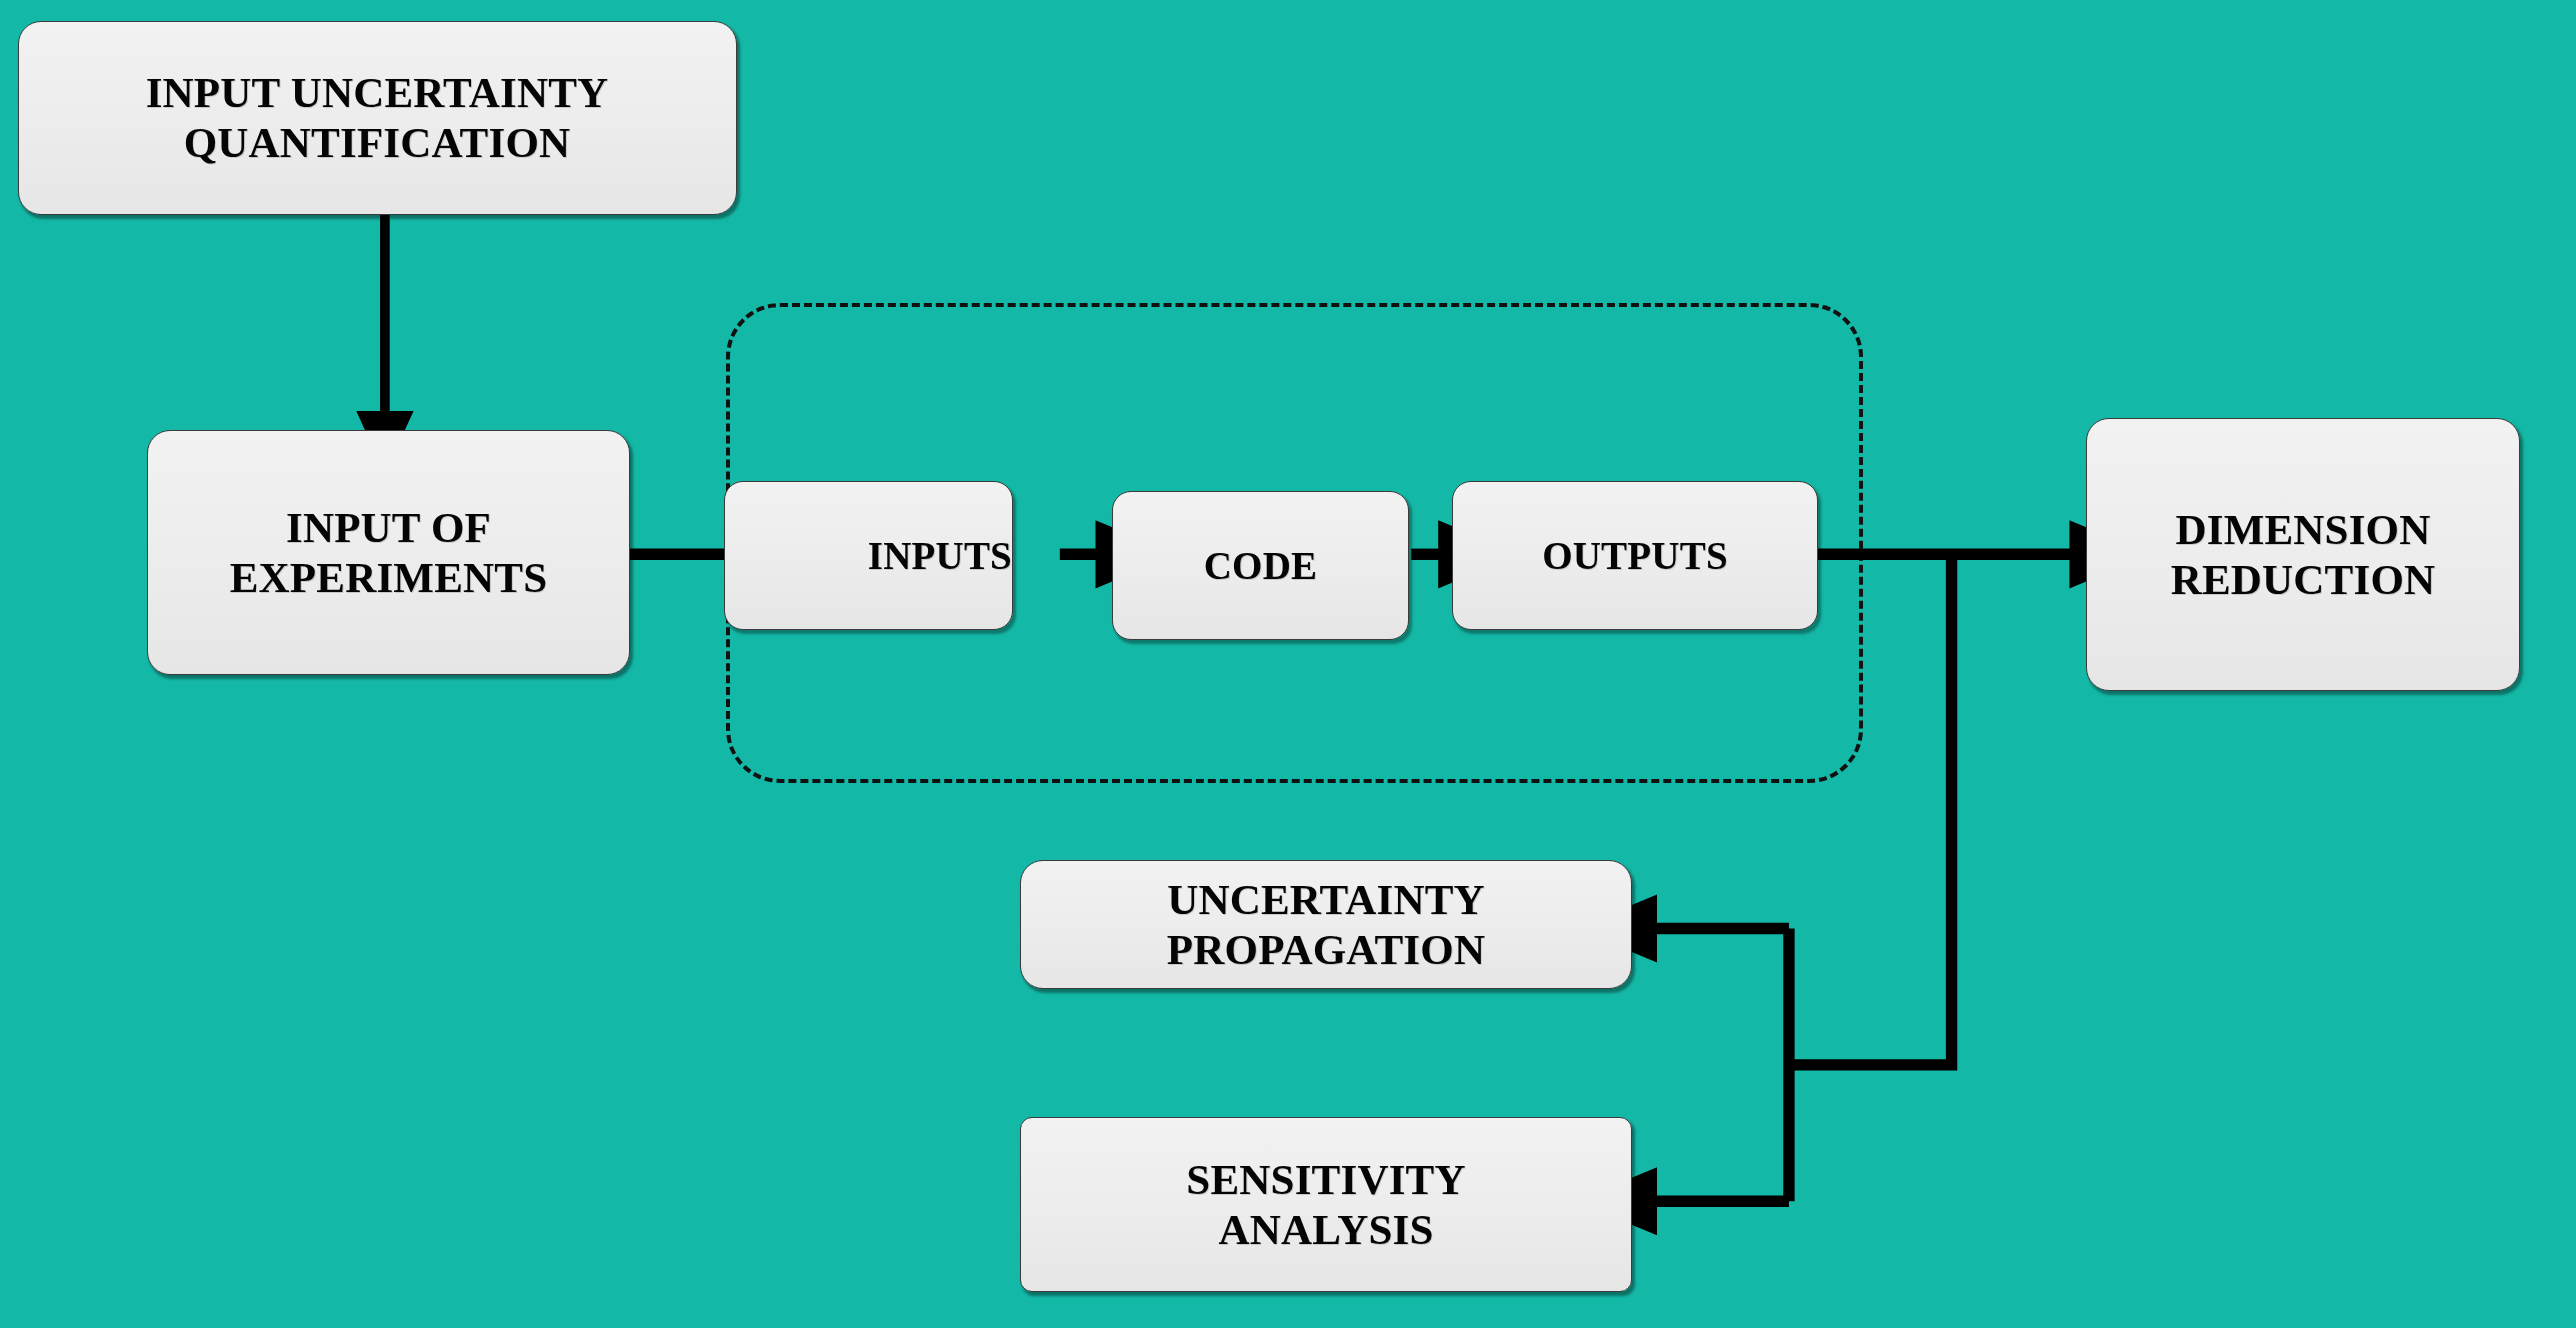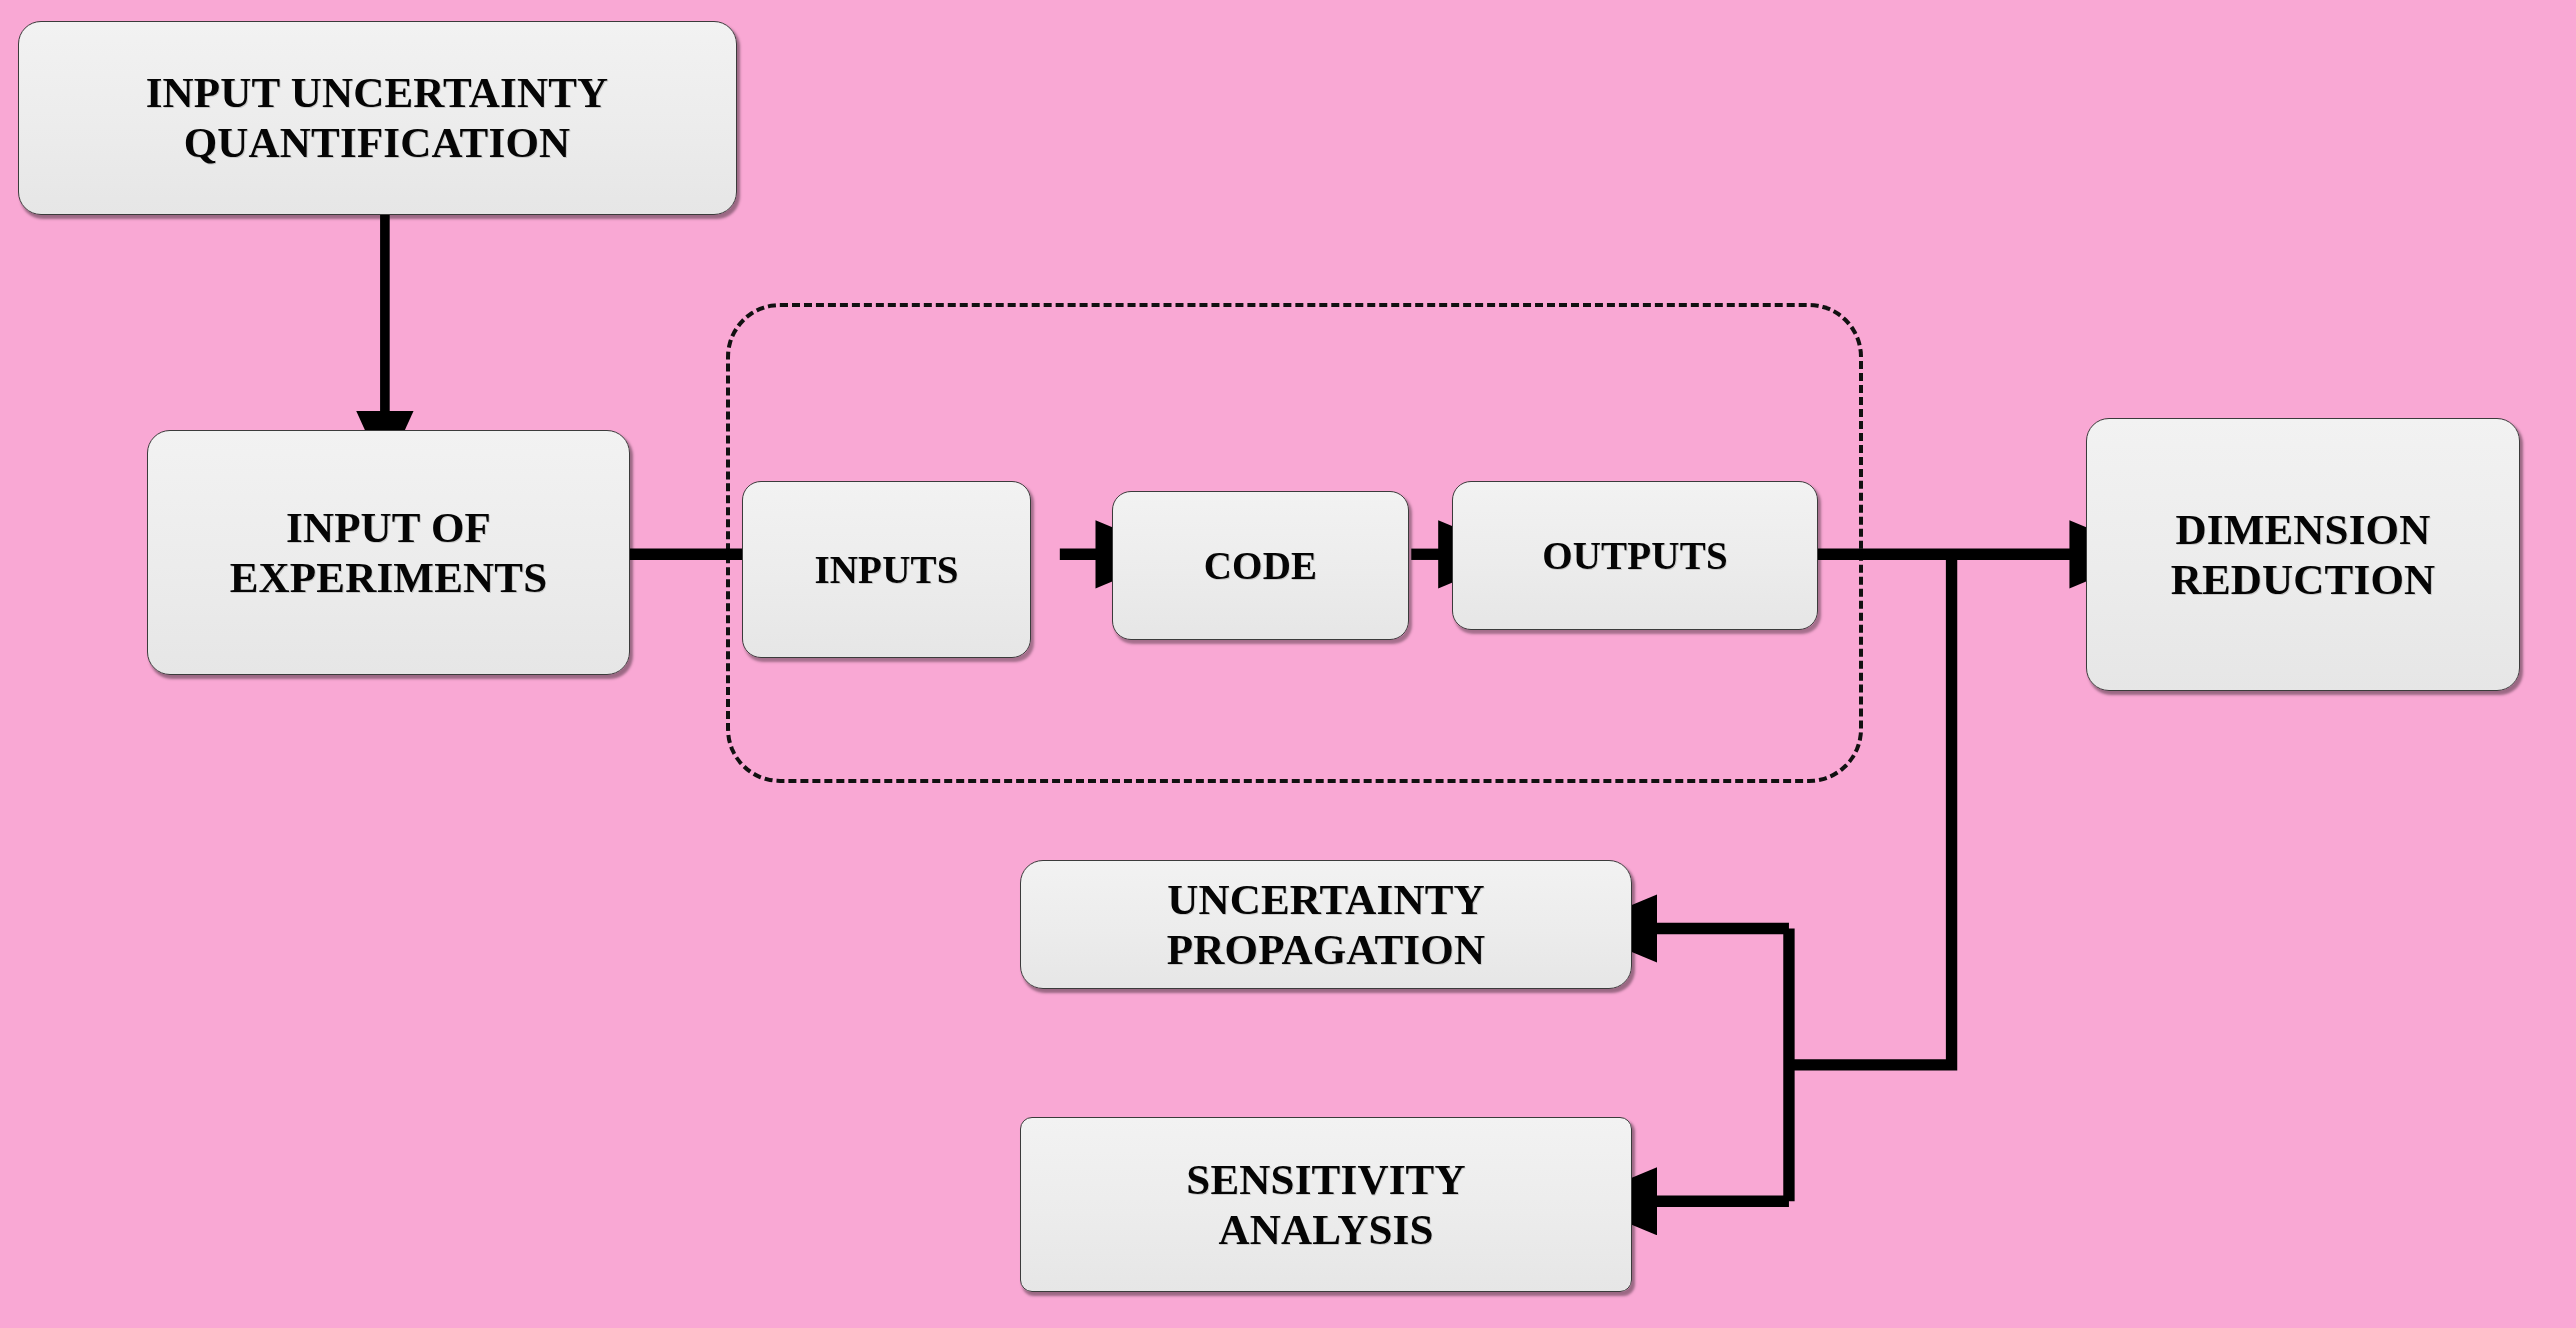--- a/index.html
+++ b/index.html
@@ -5,21 +5,21 @@
 <style>
   html, body {
     margin: 0;
     padding: 0;
     background: #ffffff;
   }
   #canvas {
     position: relative;
     width: 2576px;
     height: 1328px;
-    background: #f9a8d4;
+    background: #14b8a6;
     overflow: hidden;
     font-family: "Liberation Serif", "DejaVu Serif", serif;
   }
 
   
   .node {
     position: absolute;
     box-sizing: border-box;
     background: linear-gradient(180deg, #f2f2f2 0%, #ececec 55%, #e6e6e6 100%);
     border: 1.7px solid #3b3b3b;
@@ -108,21 +108,21 @@
   <div class="node big" style="left:17.5px; top:21px; width:719px; height:194px;">
     <span class="label">INPUT UNCERTAINTY
 QUANTIFICATION</span>
   </div>
 
   <div class="node big" style="left:147px; top:430px; width:483px; height:245px;">
     <span class="label">INPUT OF
 EXPERIMENTS</span>
   </div>
 
-  <div class="node inner" style="left:742px; top:481px; width:289px; height:177px;">
+  <div class="node inner" style="left:724px; top:481px; width:289px; height:149px;justify-content:flex-end;">
     <span class="label">INPUTS</span>
   </div>
 
   <div class="node inner" style="left:1112px; top:491px; width:297px; height:149px;">
     <span class="label">CODE</span>
   </div>
 
   <div class="node inner" style="left:1452px; top:481px; width:366px; height:149px;">
     <span class="label">OUTPUTS</span>
   </div>

